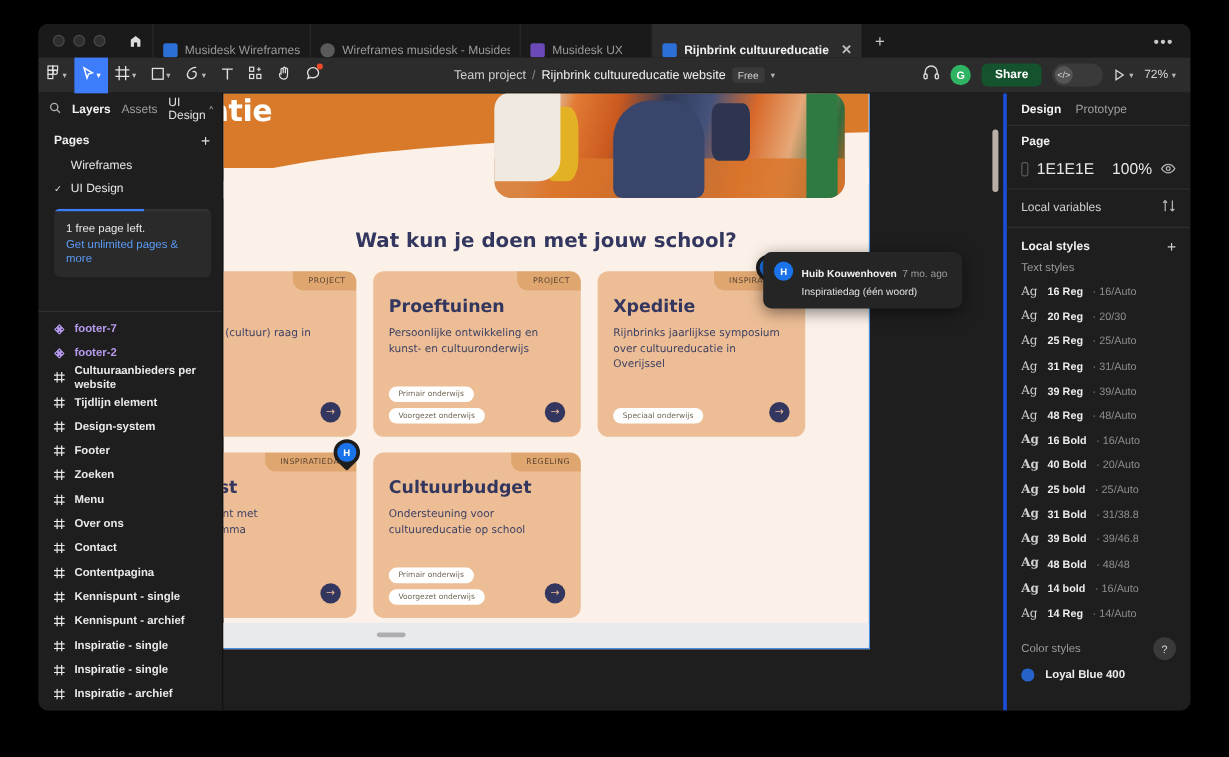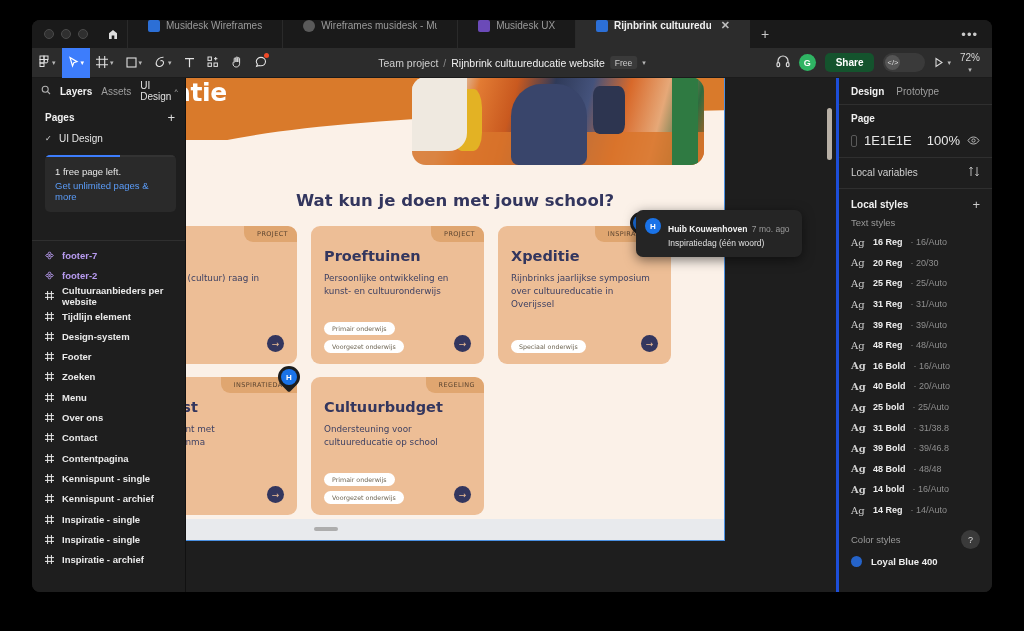--- a/index.html
+++ b/index.html
@@ -32,22 +32,22 @@
   .traffic {
     display: flex; align-items: center; gap: 7px;
     padding: 0 11px 0 12px;
   }
   .dot { width: 10px; height: 10px; border-radius: 50%; border: 1px solid #4a4a4a; background: #2f2f2f; }
   .home-btn {
     width: 28px; display: flex; align-items: center; justify-content: center;
     color: #d8d8d8;
   }
   .tab {
-    display: flex; align-items: flex-start; gap: 6px;
-    padding: 0 20px;
+    display: flex; align-items: flex-end; gap: 6px;
+    padding: 0 8px;
     min-width: 110px; max-width: 175px;
     color: #9a9a9a;
     font-size: 10px;
     border-left: 1px solid #2a2a2a;
     white-space: nowrap;
     overflow: hidden;
     position: relative;
   }
   .tab.active { background: #2c2c2c; color: #f0f0f0; font-weight: bold; }
   .tab .tlabel { overflow: hidden; text-overflow: clip; }
@@ -101,21 +101,21 @@
   }
   .code-toggle {
     width: 42px; height: 19px; border-radius: 10px; background: #3a3a3a;
     display: flex; align-items: center; padding: 2px;
   }
   .code-knob {
     width: 15px; height: 15px; border-radius: 50%; background: #555;
     display: flex; align-items: center; justify-content: center;
     color: #ddd; font-size: 7.5px;
   }
-  .zoom-lbl { font-size: 10px; color: #d8d8d8; display: flex; align-items: center; gap: 3px; flex-direction: column; }
+  .zoom-lbl { font-size: 10px; color: #d8d8d8; display: flex; align-items: center; gap: 3px; }
   .play-ctl { display: flex; align-items: center; gap: 3px; color: #d8d8d8; }
 
   
   .body { flex: 1; display: flex; position: relative; min-height: 0; }
 
   
   .leftpanel {
     width: 154px; flex: none; background: #1E1E1E;
     display: flex; flex-direction: column; position: relative; z-index: 5;
     border-right: 1px solid #111;
@@ -459,20 +459,24 @@
           <span>UI Design</span>
           <span class="caret">^</span>
         </span>
       </div>
 
       <div class="pages-hdr">
         <span>Pages</span>
         <span class="plus">+</span>
       </div>
       <div id="pages-host">
+          <div class="page-row">
+            <span class="chk"></span>
+            <span>Wireframes</span>
+          </div>
           <div class="page-row">
             <span class="chk">✓</span>
             <span>UI Design</span>
           </div>
         </div>
 
       <div class="promo">
         <span class="bar">
             <i id="promo-fill" style="width: 57%;"></i>
           </span>

